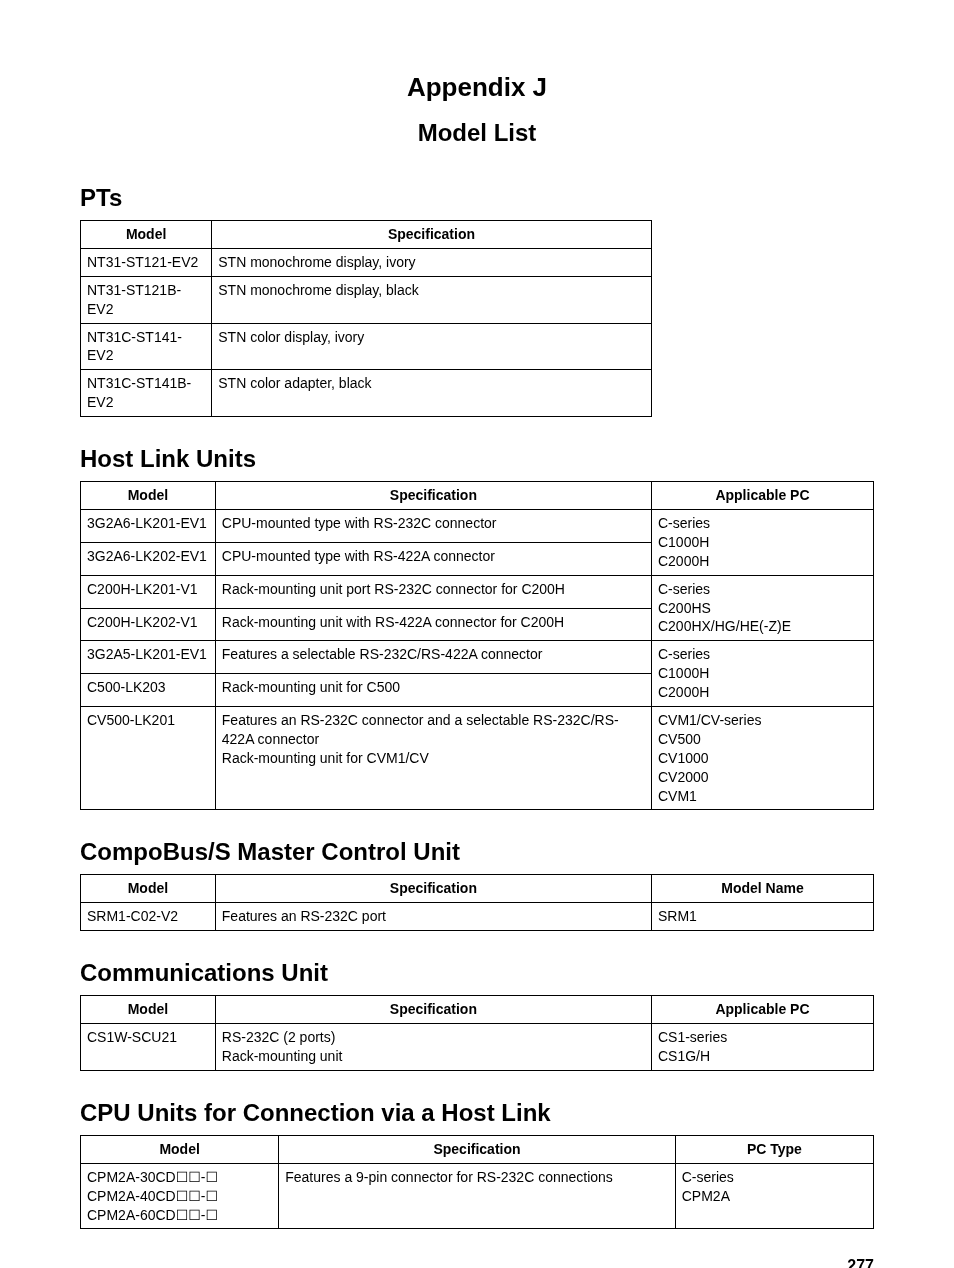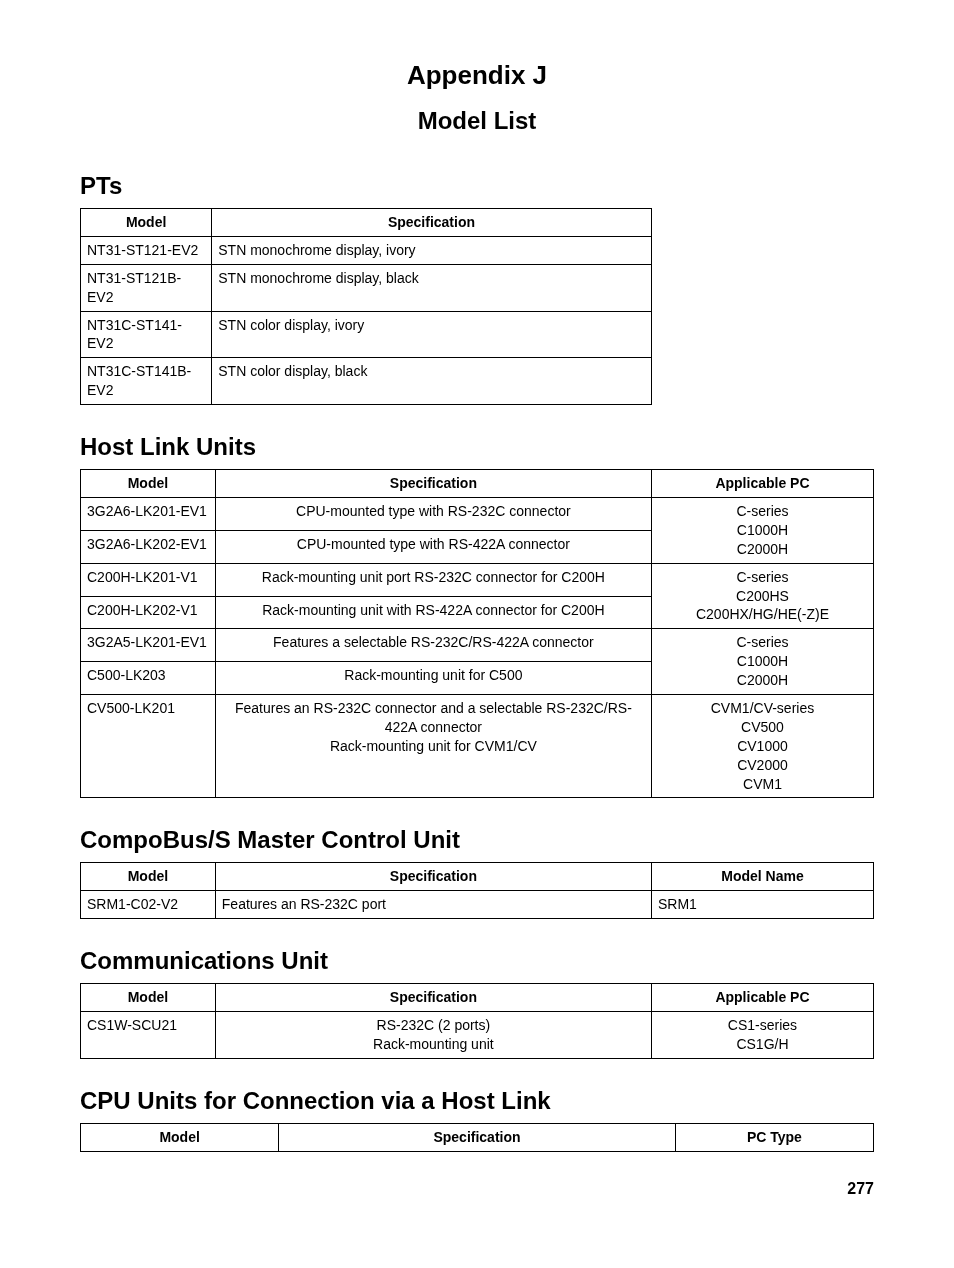--- a/index.html
+++ b/index.html
@@ -5,31 +5,31 @@
   * { box-sizing: border-box; }
   body {
     font-family: Arial, Helvetica, sans-serif;
     background: #fff;
     margin: 0;
     padding: 60px 80px 40px 80px;
     width: 954px;
     color: #000;
   }
   .title-block { text-align: center; margin-bottom: 36px; }
-  .appendix-title { font-size: 26px; font-weight: bold; margin: 0; line-height: 1.2; }
+  .appendix-title { font-size: 26px; font-weight: bold; margin: 12px; line-height: 1.2; }
   .model-list-title { font-size: 24px; font-weight: bold; margin: 16px; line-height: 1.2; }
   h2.section-title { font-size: 24px; font-weight: bold; margin: 28px 0 8px 0; }
   table { border-collapse: collapse; table-layout: fixed; font-size: 14px; }
   th, td { border: 1px solid #000; padding: 4px 6px; text-align: left; vertical-align: top; line-height: 1.35; }
   th { text-align: center; font-weight: bold; }
   .tbl-pts { width: 72%; }
   .tbl-3col { width: 100%; }
   .tbl-cpu { width: 100%; }
   .page-num { text-align: right; font-weight: bold; font-size: 16px; margin-top: 28px; }
-  .nowrap { white-space: pre-line; text-align: center; }
+  .nowrap { white-space: pre-line; }
 </style>
 </head>
 <body>
 
 <div class="title-block">
   <div class="appendix-title">Appendix J</div>
   <div class="model-list-title">Model List</div>
 </div>
 
 <h2 class="section-title">PTs</h2>
@@ -52,21 +52,21 @@
       <tr>
         <td>NT31-ST121B-EV2</td>
         <td>STN monochrome display, black</td>
       </tr>
       <tr>
         <td>NT31C-ST141-EV2</td>
         <td>STN color display, ivory</td>
       </tr>
       <tr>
         <td>NT31C-ST141B-EV2</td>
-        <td>STN color display, black</td>
+        <td>STN color adapter, black</td>
       </tr>
     </tbody>
 </table>
 
 <h2 class="section-title">Host Link Units</h2>
 <table class="tbl-3col">
   <colgroup>
       <col style="width:17%">
       <col style="width:55%">
       <col style="width:28%">
@@ -181,16 +181,24 @@
       <col style="width:25%">
     </colgroup>
   <thead>
     <tr>
       <th>Model</th>
       <th>Specification</th>
       <th>PC Type</th>
     </tr>
   </thead>
   <tbody id="cpu-body">
+      <tr>
+        <td class="nowrap">CPM2A-30CD☐☐-☐
+CPM2A-40CD☐☐-☐
+CPM2A-60CD☐☐-☐</td>
+        <td>Features a 9-pin connector for RS-232C connections</td>
+        <td class="nowrap">C-series
+CPM2A</td>
+      </tr>
     </tbody>
 </table>
 
 <div class="page-num">277</div>
 
 </body></html>

